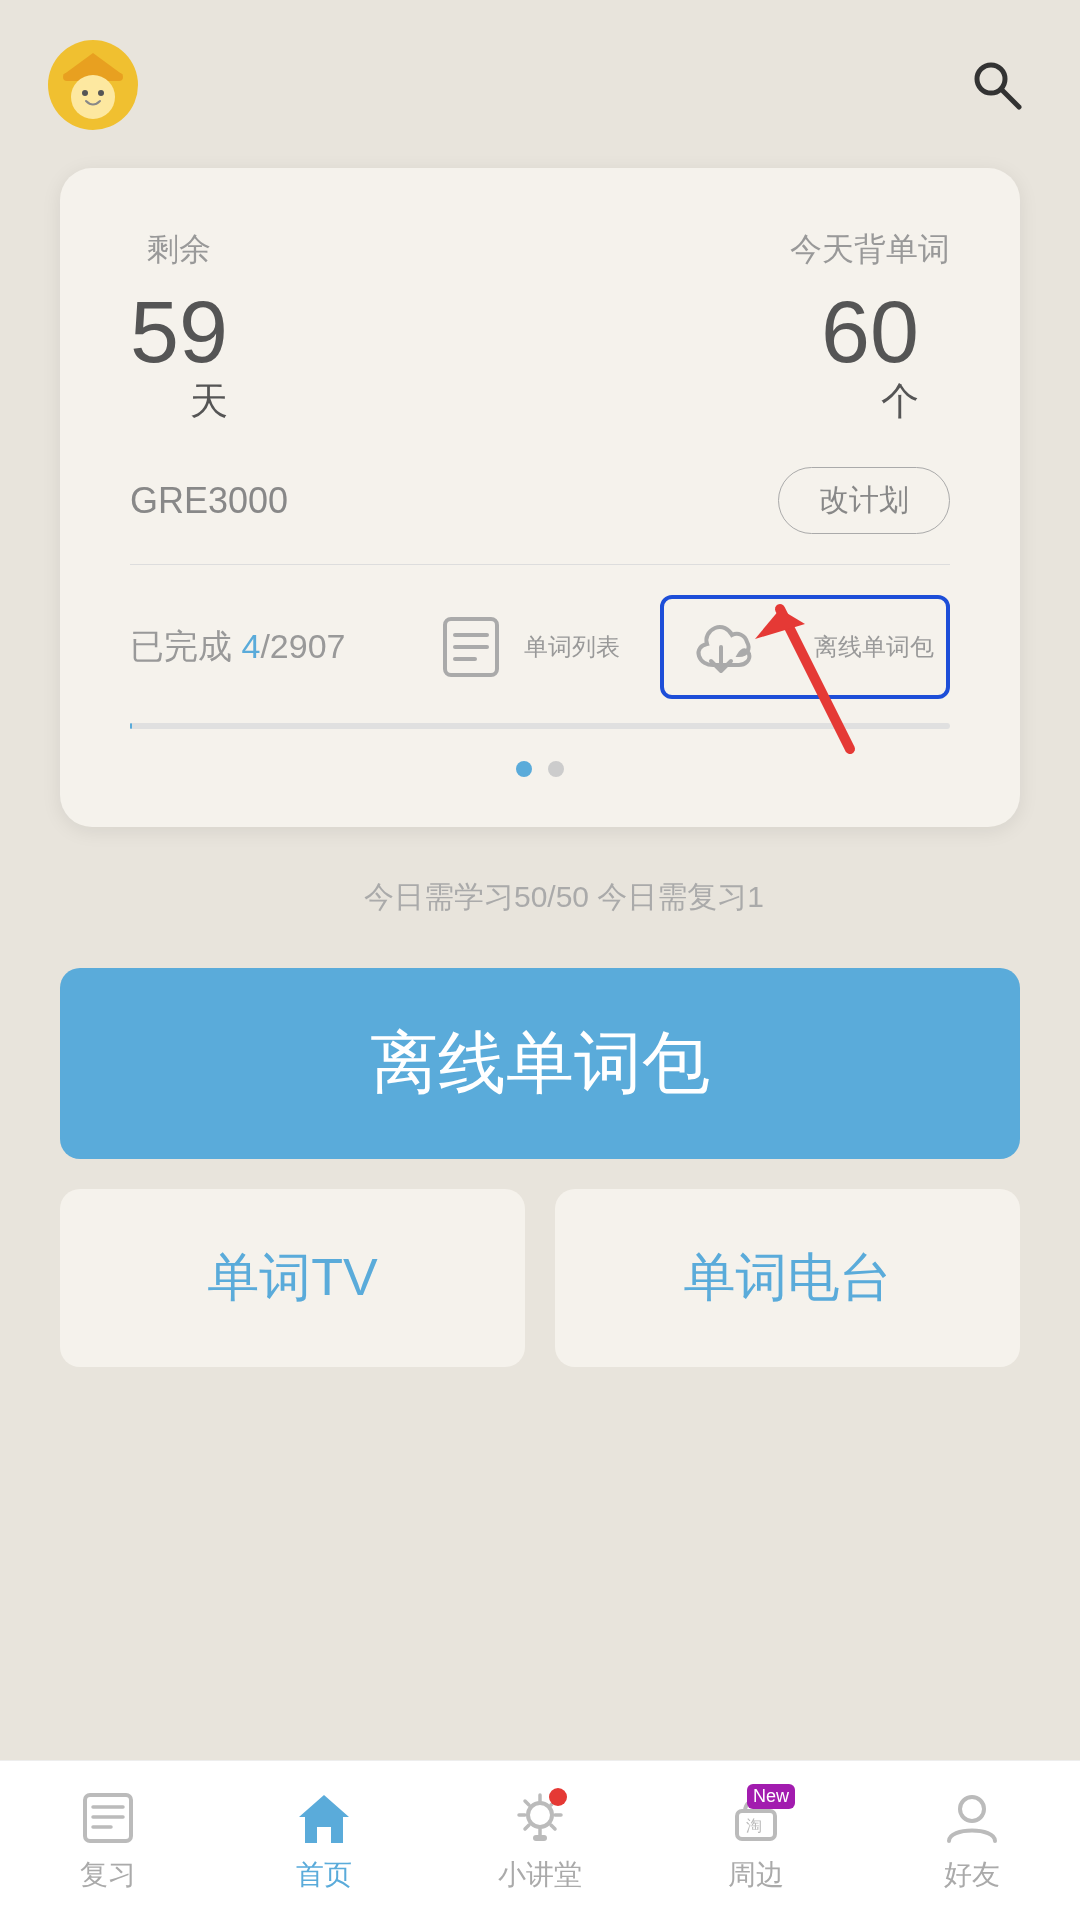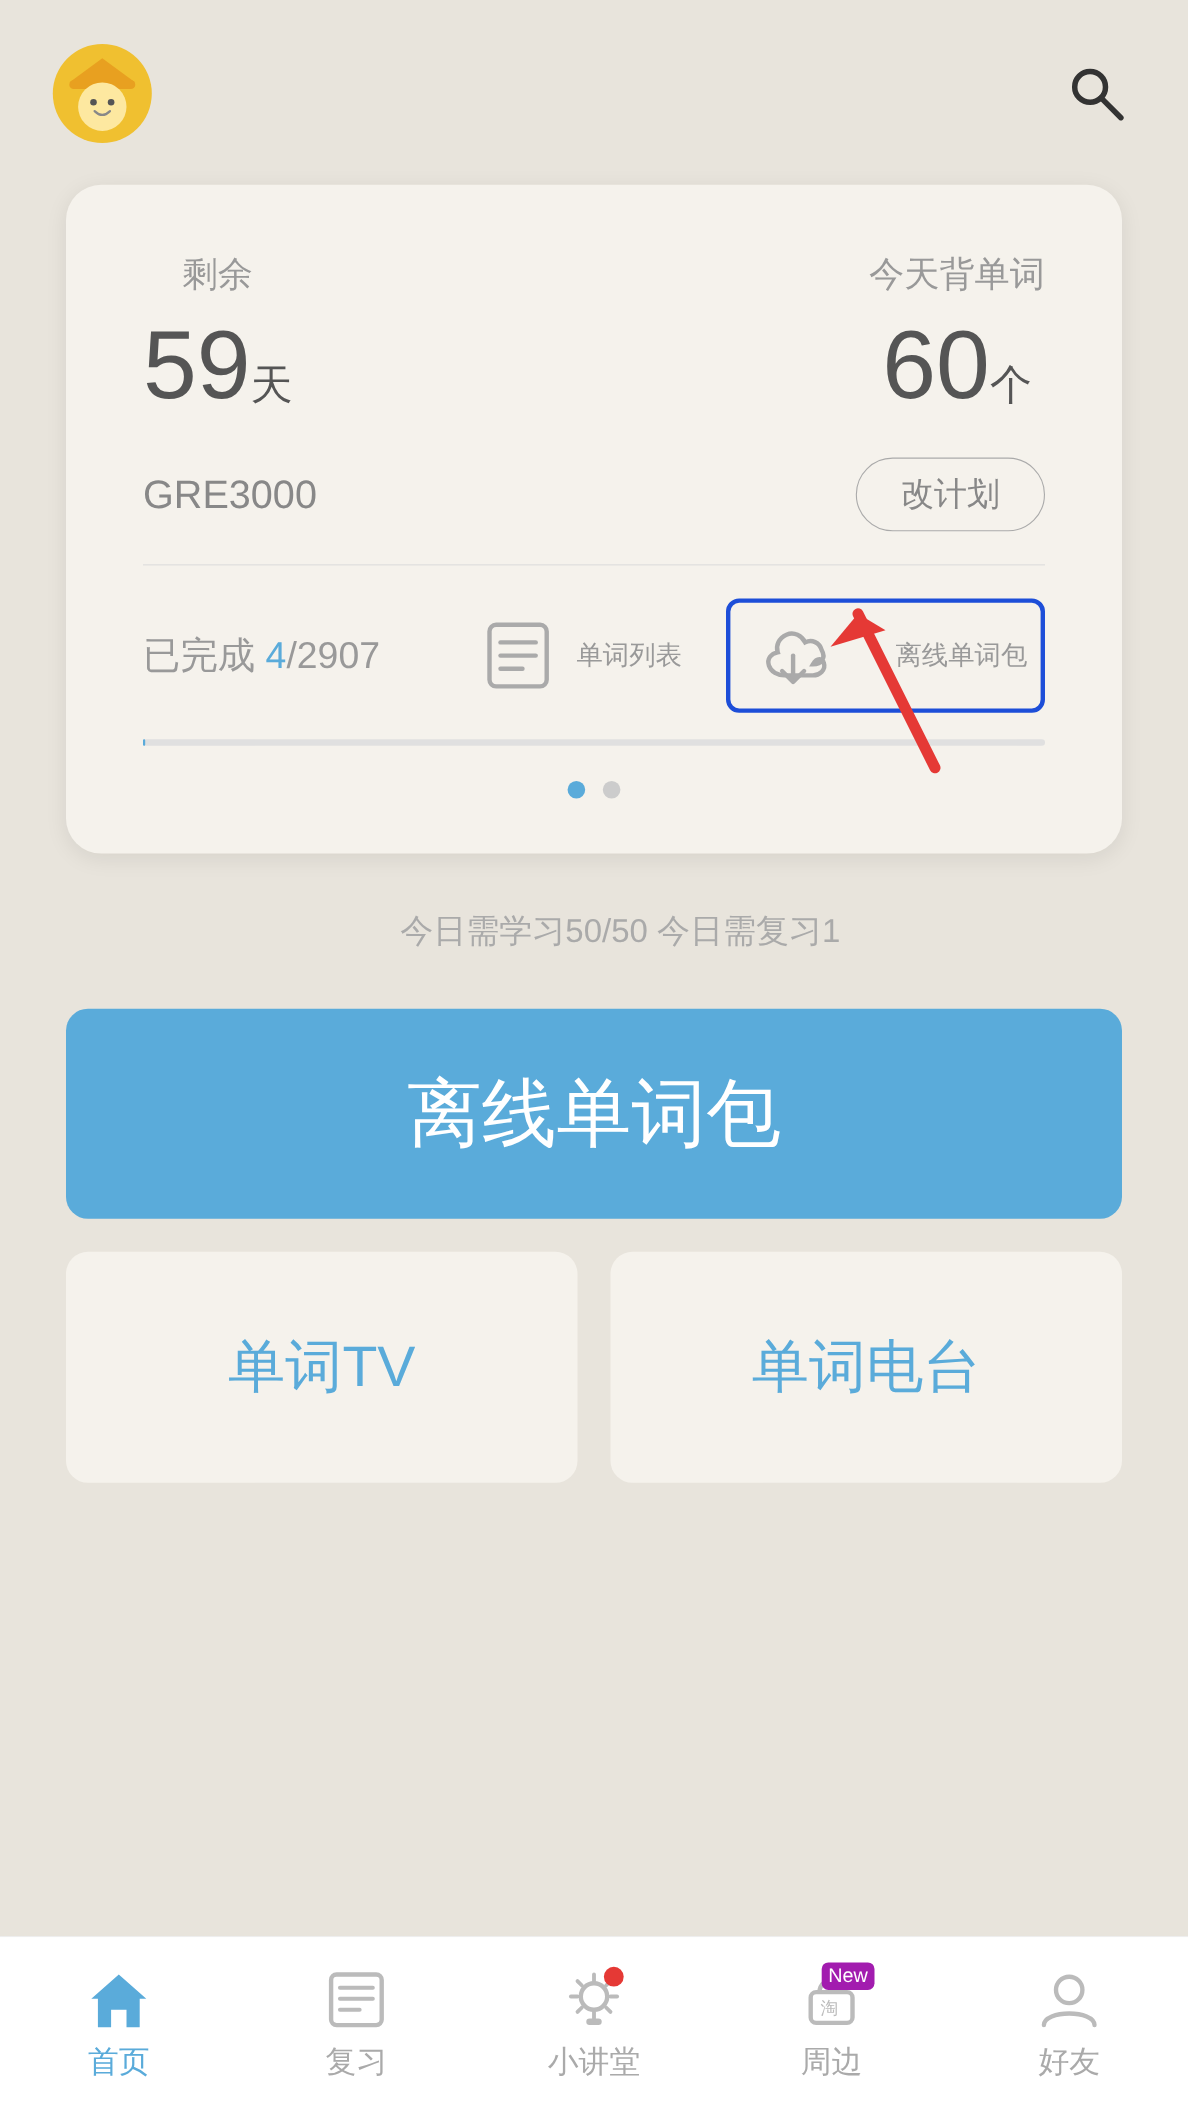--- a/index.html
+++ b/index.html
@@ -83,20 +83,21 @@
     }
 
     .stat-unit {
       font-size: 38px;
       color: #555;
     }
 
     .stat-value-wrap {
       display: flex;
       align-items: flex-end;
+      flex-direction: column;
     }
 
     
     .plan-row {
       display: flex;
       align-items: center;
       justify-content: space-between;
       margin-bottom: 30px;
     }
 
@@ -245,21 +246,21 @@
     .secondary-buttons {
       display: flex;
       gap: 30px;
       margin: 0 60px;
     }
 
     .secondary-btn {
       flex: 1;
       background: #f5f2ec;
       border-radius: 20px;
-      padding: 70px 0;
+      padding: 54px 0;
       text-align: center;
       cursor: pointer;
       border: none;
     }
 
     .secondary-btn-text {
       font-size: 52px;
       color: #5aabda;
     }
 
@@ -473,36 +474,36 @@
     <span class="secondary-btn-text">单词电台</span>
   </button>
 </div>
 
 
 <div class="bottom-nav">
 
   <div class="nav-item">
     <div class="nav-icon">
       <svg width="58" height="54" viewBox="0 0 58 54">
-        <polygon points="29,4 4,26 10,26 10,52 22,52 22,36 36,36 36,52 48,52 48,26 54,26" fill="#5aabda"></polygon>
-      </svg>
-    </div>
-    <span class="nav-label active">首页</span>
-  </div>
-
-  <div class="nav-item">
-    <div class="nav-icon">
-      <svg width="58" height="54" viewBox="0 0 58 54">
         <rect x="6" y="4" width="46" height="46" rx="5" fill="none" stroke="#bbb" stroke-width="4"></rect>
         <line x1="14" y1="16" x2="44" y2="16" stroke="#bbb" stroke-width="3.5" stroke-linecap="round"></line>
         <line x1="14" y1="26" x2="44" y2="26" stroke="#bbb" stroke-width="3.5" stroke-linecap="round"></line>
         <line x1="14" y1="36" x2="32" y2="36" stroke="#bbb" stroke-width="3.5" stroke-linecap="round"></line>
       </svg>
     </div>
     <span class="nav-label">复习</span>
+  </div>
+
+  <div class="nav-item">
+    <div class="nav-icon">
+      <svg width="58" height="54" viewBox="0 0 58 54">
+        <polygon points="29,4 4,26 10,26 10,52 22,52 22,36 36,36 36,52 48,52 48,26 54,26" fill="#5aabda"></polygon>
+      </svg>
+    </div>
+    <span class="nav-label active">首页</span>
   </div>
 
   <div class="nav-item">
     <div class="nav-icon">
 
       <svg width="58" height="54" viewBox="0 0 58 54">
         <circle cx="29" cy="24" r="12" fill="none" stroke="#bbb" stroke-width="4"></circle>
         <line x1="29" y1="4" x2="29" y2="10" stroke="#bbb" stroke-width="3.5" stroke-linecap="round"></line>
         <line x1="29" y1="38" x2="29" y2="44" stroke="#bbb" stroke-width="3.5" stroke-linecap="round"></line>
         <line x1="8" y1="24" x2="14" y2="24" stroke="#bbb" stroke-width="3.5" stroke-linecap="round"></line>

